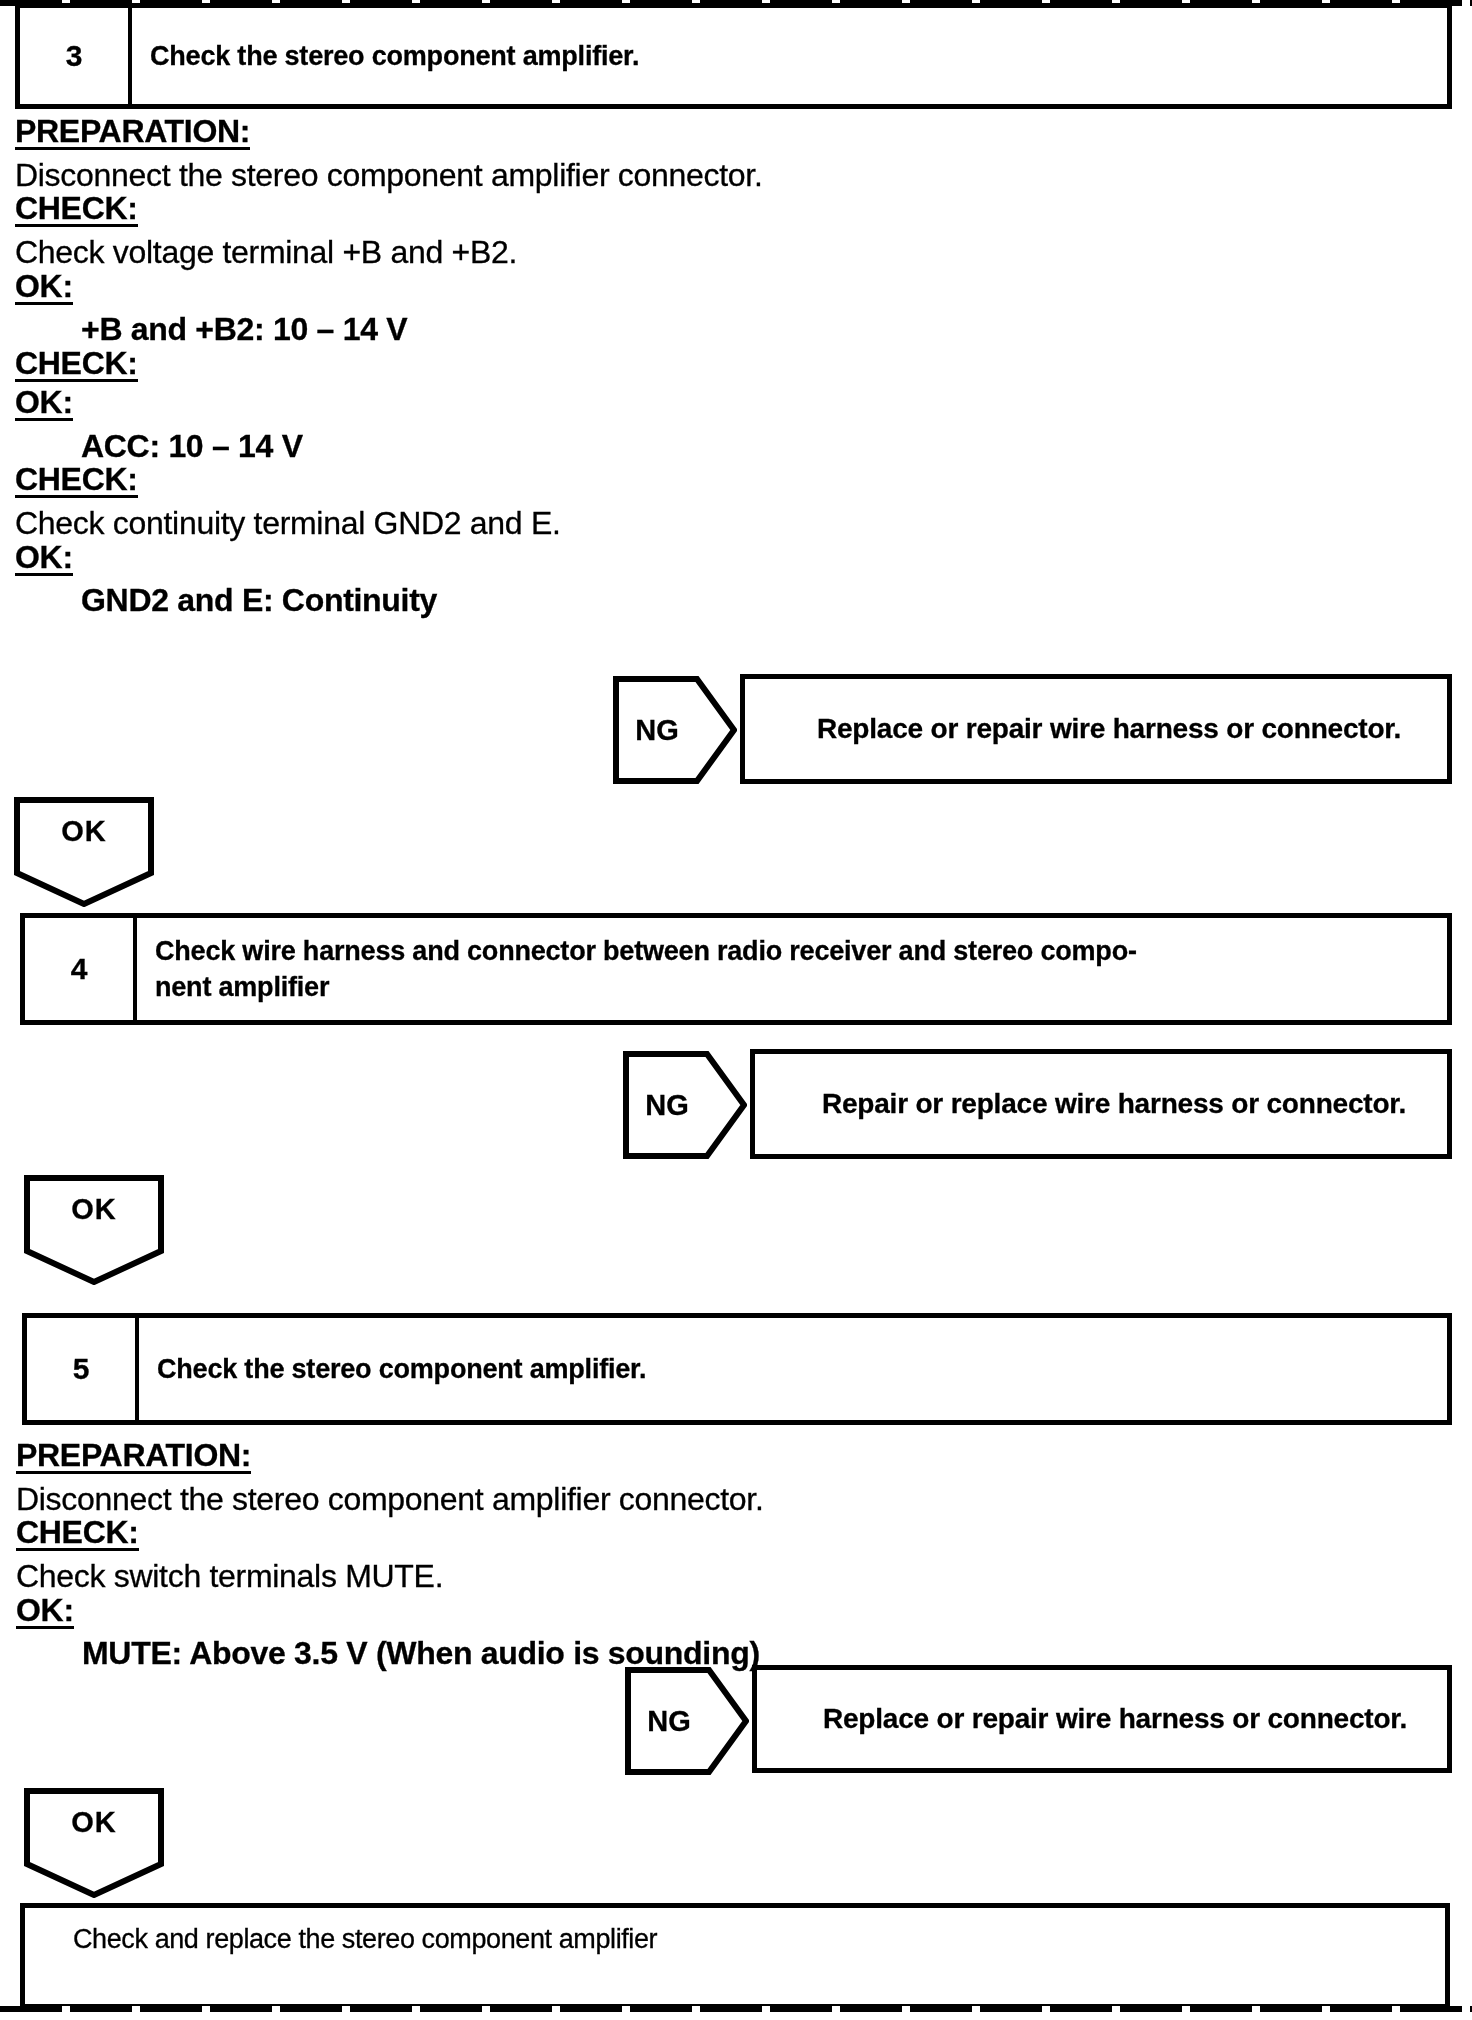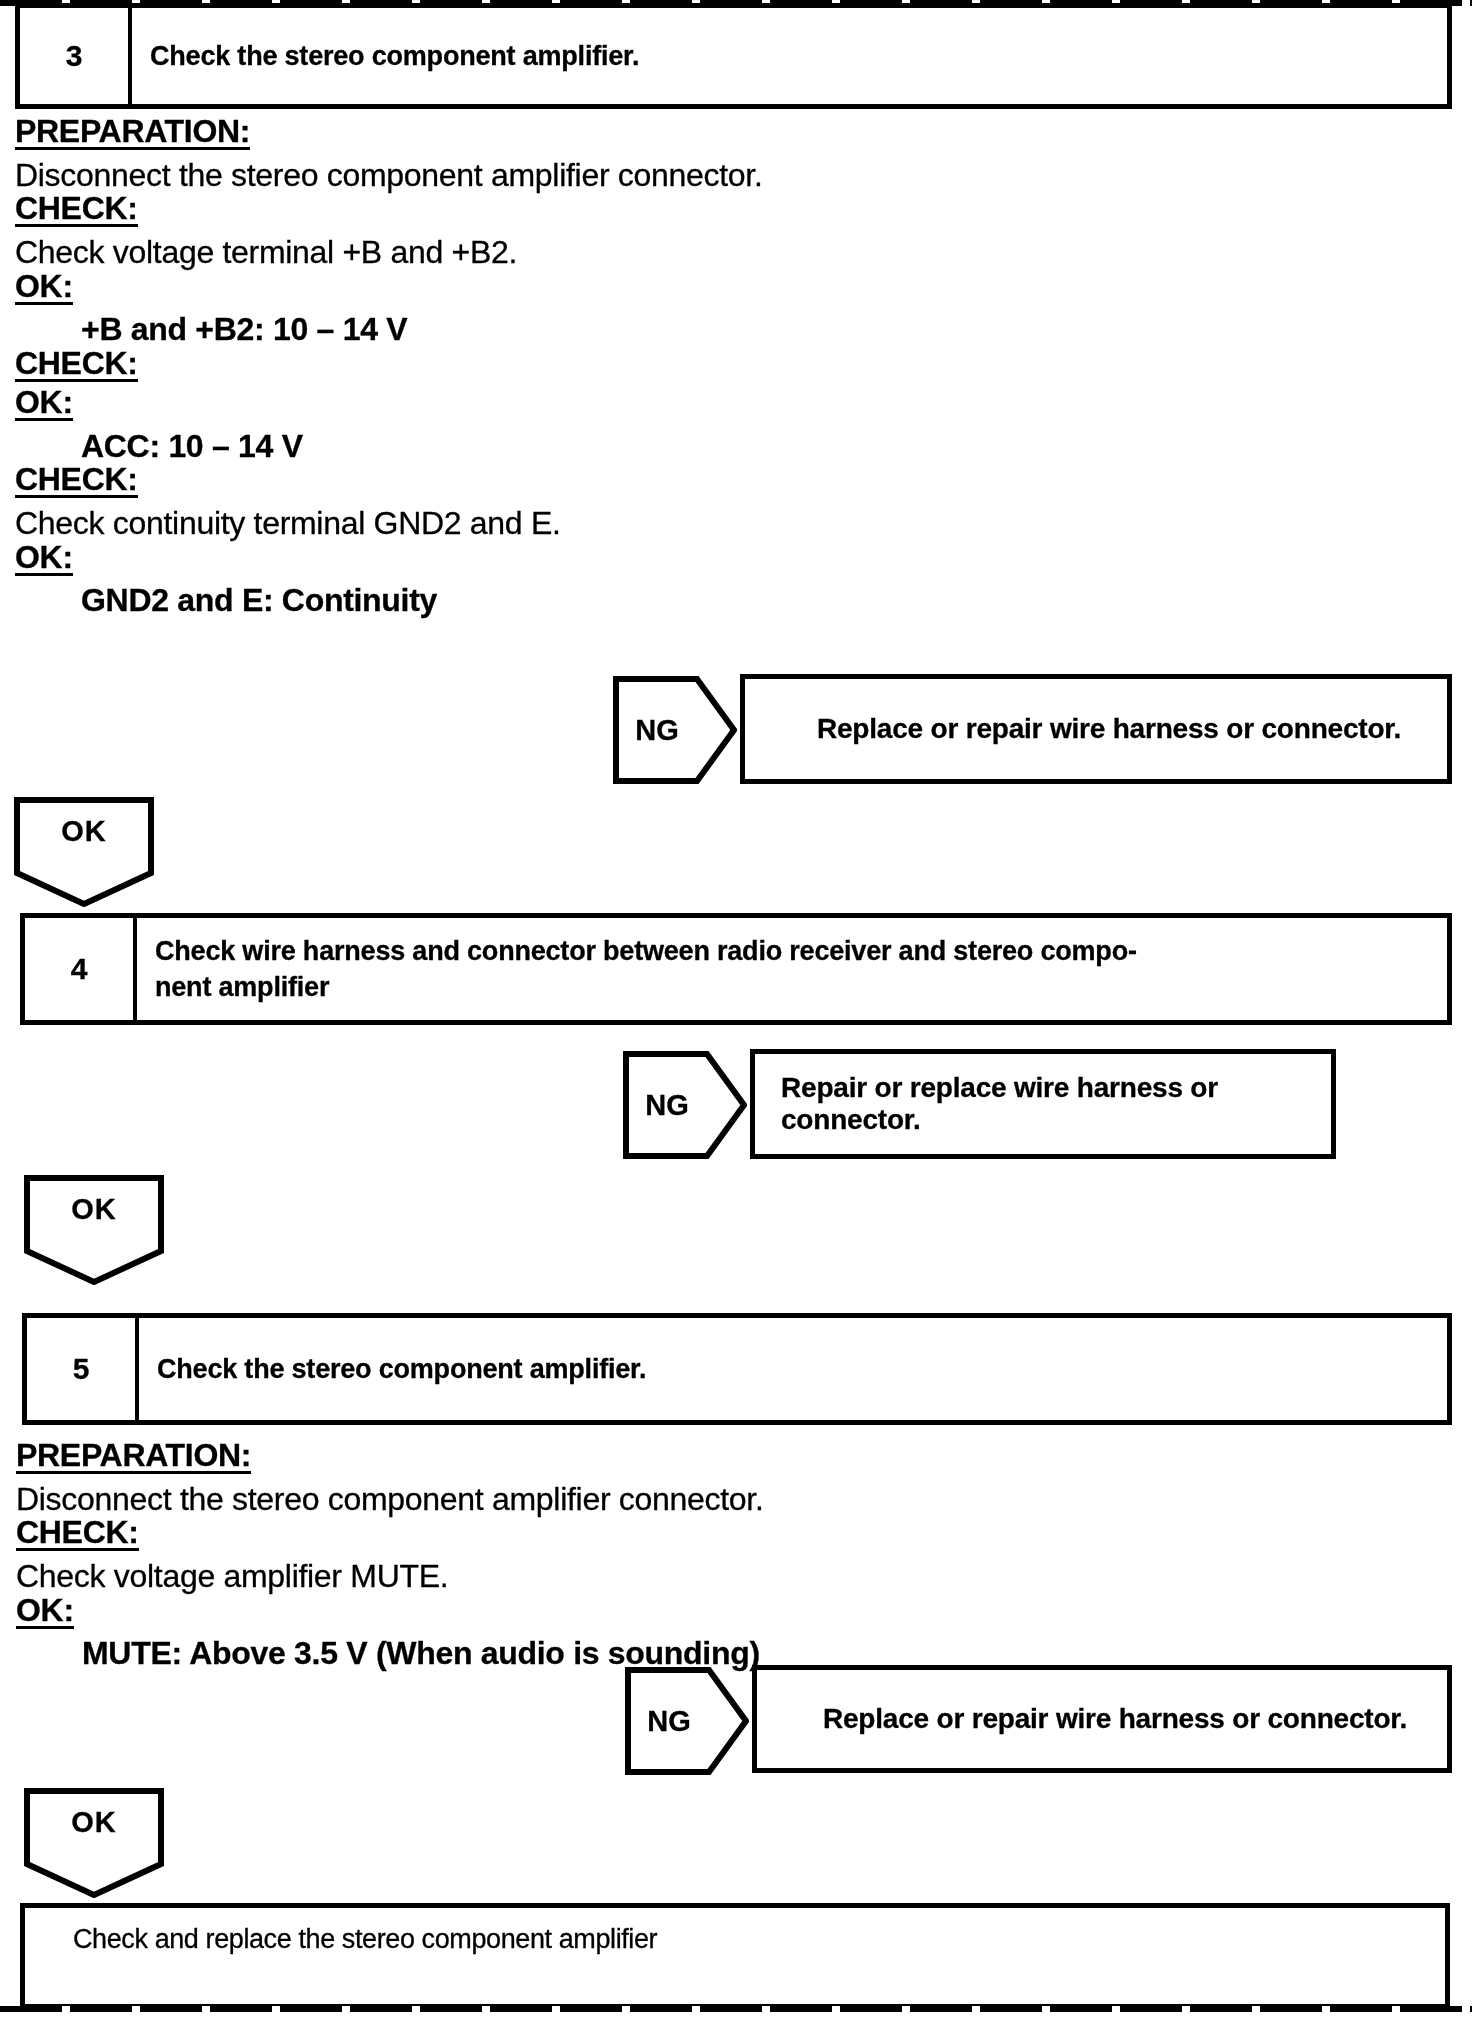--- a/index.html
+++ b/index.html
@@ -137,21 +137,21 @@
       <div>nent amplifier</div>
     </div>
   </div>
 
   <div class="ngwrap" style="left:623px;top:1051px;">
     <svg width="124" height="108" viewBox="0 0 124 108">
       <polygon points="3,3 84,3 121,54 84,105 3,105" fill="#fff" stroke="#000" stroke-width="6"></polygon>
     </svg>
     <div class="nglabel">NG</div>
   </div>
-  <div class="actionbox" style="left:750px;top:1049px;width:586px;height:110px;">
+  <div class="actionbox" style="left:750px;top:1049px;width:702px;height:110px;">
     <span>Repair or replace wire harness or connector.</span>
   </div>
 
   <div class="okwrap" style="left:24px;top:1175px;">
     <svg width="140" height="110" viewBox="0 0 140 110">
       <polygon points="3,3 137,3 137,76 70,107 3,76" fill="#fff" stroke="#000" stroke-width="6"></polygon>
     </svg>
     <div class="oklabel">OK</div>
   </div>
 
@@ -163,21 +163,21 @@
   </div>
 
   <div class="textblock" style="left:16px;top:1442px;width:1440px;">
     <div class="tl label">
         <span>PREPARATION:</span>
       </div>
     <div class="tl body">Disconnect the stereo component amplifier connector.</div>
     <div class="tl label">
         <span>CHECK:</span>
       </div>
-    <div class="tl body">Check voltage amplifier MUTE.</div>
+    <div class="tl body">Check switch terminals MUTE.</div>
     <div class="tl label">
         <span>OK:</span>
       </div>
     <div class="tl value">MUTE: Above 3.5 V (When audio is sounding)</div>
   </div>
 
   <div class="ngwrap" style="left:625px;top:1667px;">
     <svg width="124" height="108" viewBox="0 0 124 108">
       <polygon points="3,3 84,3 121,54 84,105 3,105" fill="#fff" stroke="#000" stroke-width="6"></polygon>
     </svg>

